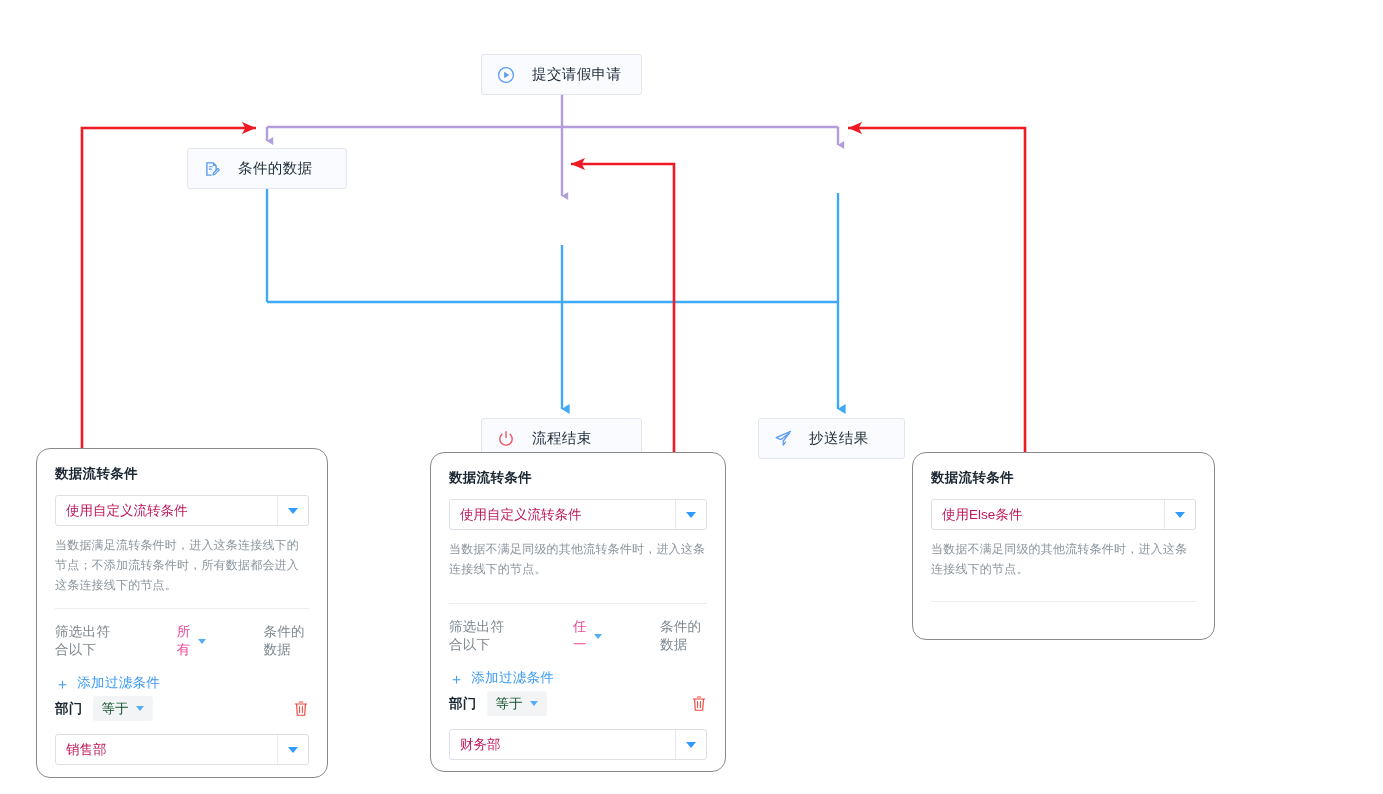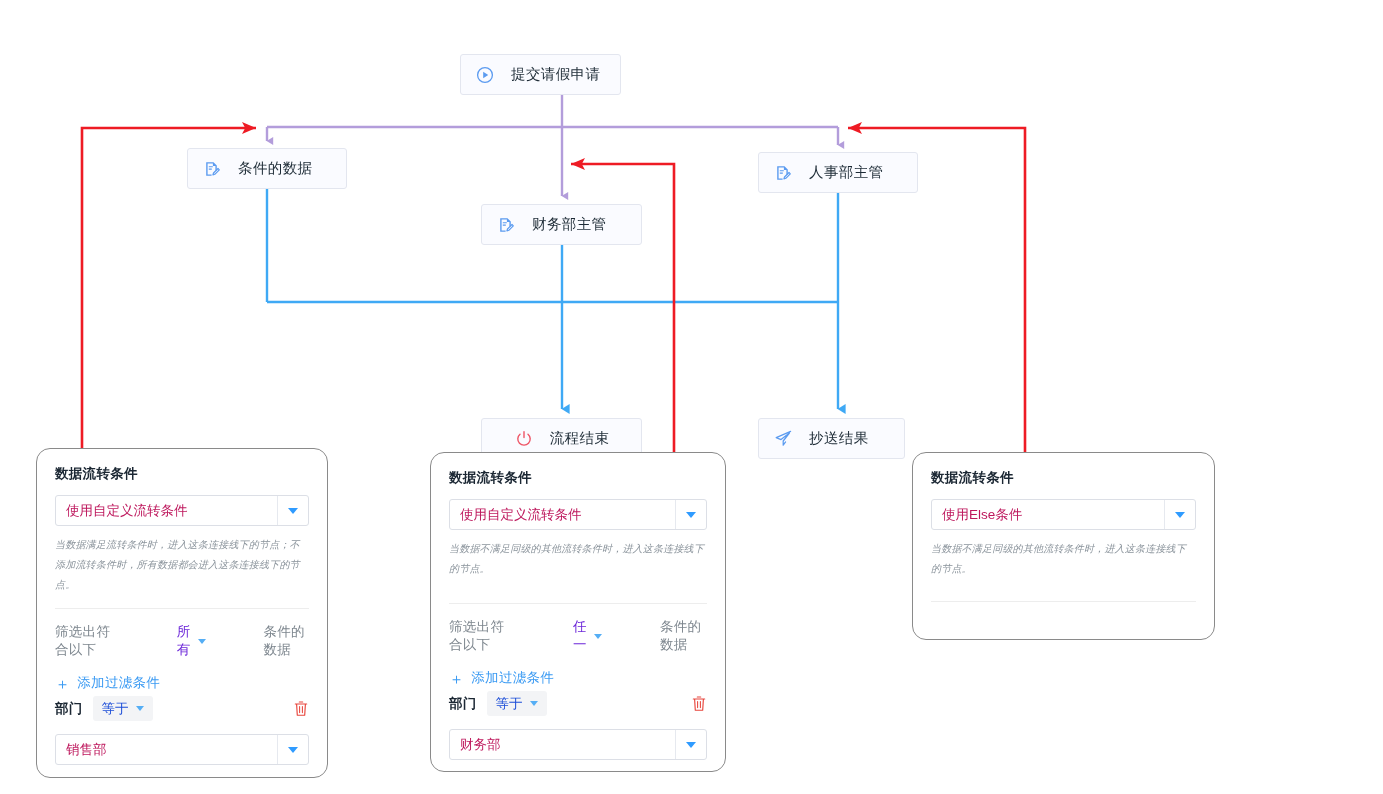--- a/index.html
+++ b/index.html
@@ -96,43 +96,42 @@
     border-right:5.5px solid transparent;
     border-top:6.5px solid #2f9bff;
   }
   .caret.sm{
     border-left:4.5px solid transparent;
     border-right:4.5px solid transparent;
     border-top:5.5px solid #55aef5;
   }
   .p-desc{
     margin-top:9px;
-    font-size:10px;
+    font-size:12px;
     line-height:20px;
     color:#8b949c;
     letter-spacing:.2px;
-    font-style:italic;
   }
   .p-rule{
     margin-top:13px;
     border-top:1px solid #ededed;
   }
   .filter-row{
     display:flex;
     align-items:center;
     font-size:13.5px;
     color:#7d868e;
     padding-top:14px;
     letter-spacing:.3px;
     gap:48px;
   }
   .filter-row .fsel{
     display:flex;align-items:center;
     margin:0 10px;
-    color:#6d28d9;
+    color:#ec4899;
   }
   .filter-row .fsel .ftxt{margin-right:7px;}
   .addlink{
     margin-top:15px;
     font-size:13.5px;
     color:#3a9af3;
     display:flex;align-items:center;
     letter-spacing:.3px;
   }
   .addlink .plus{
@@ -152,21 +151,21 @@
     color:#1b2733;
     margin-right:10px;
     letter-spacing:.3px;
   }
   .op{
     background:#f3f4f6;
     border-radius:3px;
     height:25px;
     display:flex;align-items:center;
     padding:0 9px;
-    color:#1d4ed8;
+    color:#14532d;
     font-size:13.5px;
   }
   .op .otxt{margin-right:7px;}
   .trash{
     margin-left:auto;
     width:17px;height:18px;
     display:flex;align-items:center;justify-content:center;
   }
   .val-sel{margin-top:13px;}
 </style>
@@ -205,64 +204,44 @@
       <path d="M838,302 L838,409" marker-end="url(#ah-blue)"></path>
     </g>
 
     <g fill="none" stroke="#ee1b24" stroke-width="2.6">
       <path d="M82,450 L82,128 L256,128" marker-end="url(#ah-red)"></path>
       <path d="M674,453 L674,164 L571,164" marker-end="url(#ah-red)"></path>
       <path d="M1025,455 L1025,128 L848,128" marker-end="url(#ah-red)"></path>
     </g>
   </svg>
 
-  <div class="node" style="left:460px;top:54px;width:161px;">
+  <div class="node" style="left:481px;top:54px;width:161px;">
     <span class="n-ico">
       <svg width="18" height="18" viewBox="0 0 18 18">
         <circle cx="9" cy="9" r="7.4" fill="none" stroke="#5b9bf0" stroke-width="1.3"></circle>
         <path d="M7.2,5.8 L12.2,9 L7.2,12.2 Z" fill="#5b9bf0"></path>
       </svg>
     </span>
     <span class="n-label">提交请假申请</span>
   </div>
 
   <div class="node" style="left:187px;top:148px;width:160px;">
     <span class="n-ico">
       <svg width="18" height="18" viewBox="0 0 18 18">
         <path d="M3.2,2.2 h7.3 l3.3,3.3 v5.0 h-1.4 V6.1 H9.9 V3.6 H4.6 v10.8 h4.0 v1.4 H3.2 Z" fill="#5b9bf0"></path>
         <path d="M5.8,6.2 h4.0 v1.1 h-4.0 Z M5.8,8.6 h3.0 v1.1 h-3.0 Z" fill="#5b9bf0"></path>
         <path d="M15.0,8.5 l1.3,1.3 l-4.5,4.5 l-1.9,0.6 l0.6,-1.9 Z" fill="none" stroke="#5b9bf0" stroke-width="1.2" stroke-linejoin="round"></path>
       </svg>
     </span>
     <span class="n-label">条件的数据</span>
   </div>
 
-  <div class="node" style="left:758px;top:152px;width:160px;">
-    <span class="n-ico">
-      <svg width="18" height="18" viewBox="0 0 18 18">
-        <path d="M3.2,2.2 h7.3 l3.3,3.3 v5.0 h-1.4 V6.1 H9.9 V3.6 H4.6 v10.8 h4.0 v1.4 H3.2 Z" fill="#5b9bf0"></path>
-        <path d="M5.8,6.2 h4.0 v1.1 h-4.0 Z M5.8,8.6 h3.0 v1.1 h-3.0 Z" fill="#5b9bf0"></path>
-        <path d="M15.0,8.5 l1.3,1.3 l-4.5,4.5 l-1.9,0.6 l0.6,-1.9 Z" fill="none" stroke="#5b9bf0" stroke-width="1.2" stroke-linejoin="round"></path>
-      </svg>
-    </span>
-    <span class="n-label">人事部主管</span>
-  </div>
-
-  <div class="node" style="left:481px;top:204px;width:161px;">
-    <span class="n-ico">
-      <svg width="18" height="18" viewBox="0 0 18 18">
-        <path d="M3.2,2.2 h7.3 l3.3,3.3 v5.0 h-1.4 V6.1 H9.9 V3.6 H4.6 v10.8 h4.0 v1.4 H3.2 Z" fill="#5b9bf0"></path>
-        <path d="M5.8,6.2 h4.0 v1.1 h-4.0 Z M5.8,8.6 h3.0 v1.1 h-3.0 Z" fill="#5b9bf0"></path>
-        <path d="M15.0,8.5 l1.3,1.3 l-4.5,4.5 l-1.9,0.6 l0.6,-1.9 Z" fill="none" stroke="#5b9bf0" stroke-width="1.2" stroke-linejoin="round"></path>
-      </svg>
-    </span>
-    <span class="n-label">财务部主管</span>
-  </div>
-
-  <div class="node" style="left:481px;top:418px;width:161px;justify-content:center;">
+
+
+  <div class="node" style="left:481px;top:418px;width:161px;">
     <span class="n-ico">
       <svg width="18" height="18" viewBox="0 0 18 18">
         <path d="M5.0,4.2 A6.2,6.2 0 1,0 13.0,4.2" fill="none" stroke="#ee5566" stroke-width="1.4" stroke-linecap="round"></path>
         <path d="M9,1.8 V7.6" fill="none" stroke="#ee5566" stroke-width="1.4" stroke-linecap="round"></path>
       </svg>
     </span>
     <span class="n-label">流程结束</span>
   </div>
 
   <div class="node" style="left:758px;top:418px;width:147px;">

